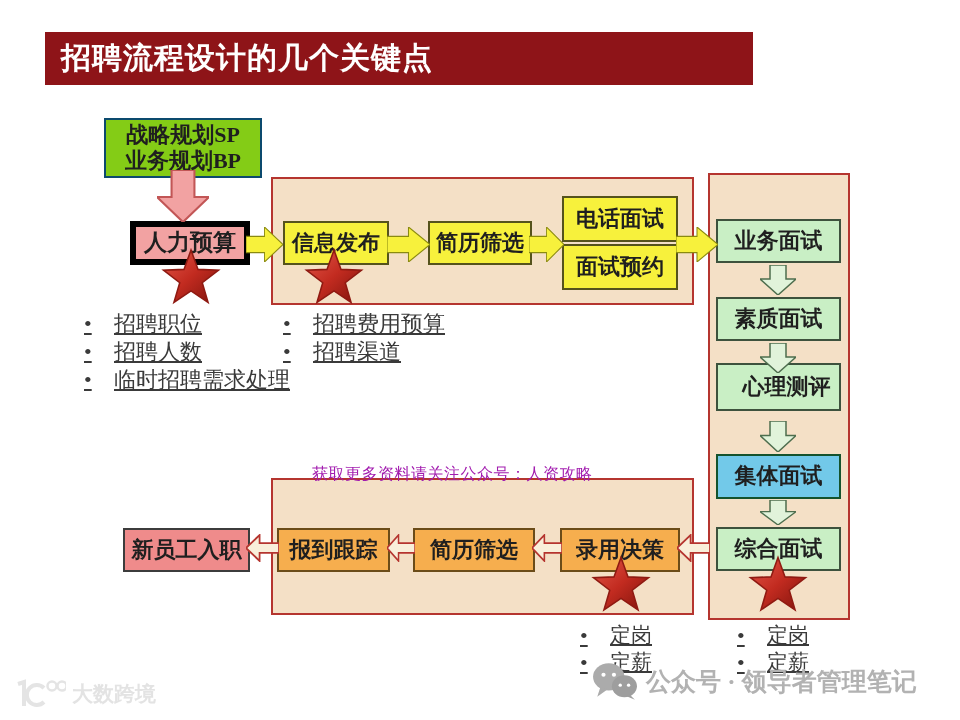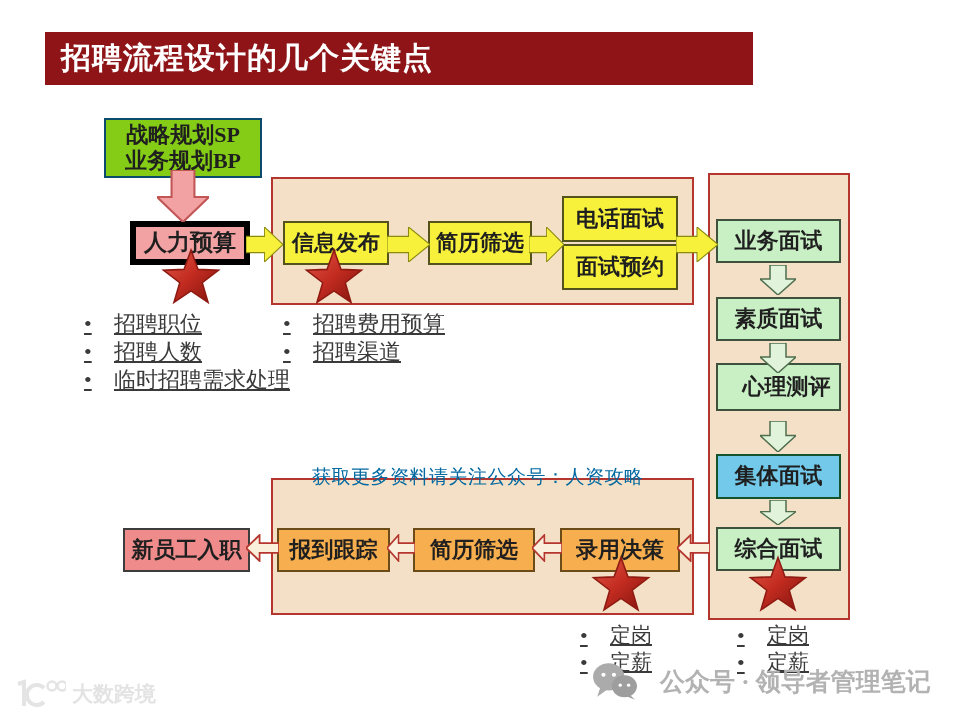--- a/index.html
+++ b/index.html
@@ -22,22 +22,22 @@
   .container{background:#f4e0c6;border:2px solid #b5352f;z-index:1;}
   .arrow{z-index:3;}
   .arrow-over{z-index:4;}
   .star{z-index:5;}
   .bullets{z-index:2;color:#3a3a3a;font-size:22px;}
   .bullets.small{font-size:21px;}
   .bullet-row{display:flex;align-items:flex-start;height:28px;line-height:28px;text-decoration:underline;}
   .bullets.small .bullet-row{height:27px;line-height:27px;}
   .dot{width:30px;flex:0 0 30px;}
   .dot::before{content:"\2022";font-size:22px;}
-  .wm-center{z-index:6;color:#0369a1;font-size:19px;letter-spacing:0.5px;}
-  .wm-br{z-index:6;display:flex;align-items:center;gap:22px;color:#b2b2b2;
+  .wm-center{z-index:6;color:#a21caf;font-size:16px;letter-spacing:0.5px;}
+  .wm-br{z-index:6;display:flex;align-items:center;gap:8px;color:#b2b2b2;
          font-size:25px;font-weight:600;}
   .wm-bl{z-index:6;display:flex;align-items:center;gap:6px;color:#e3e3e3;
          font-size:21px;font-weight:bold;font-family:"Liberation Sans",sans-serif;}
 </style>
 </head>
 <body>
 
 <div class="slide">
 
   <svg width="0" height="0" style="position:absolute">

